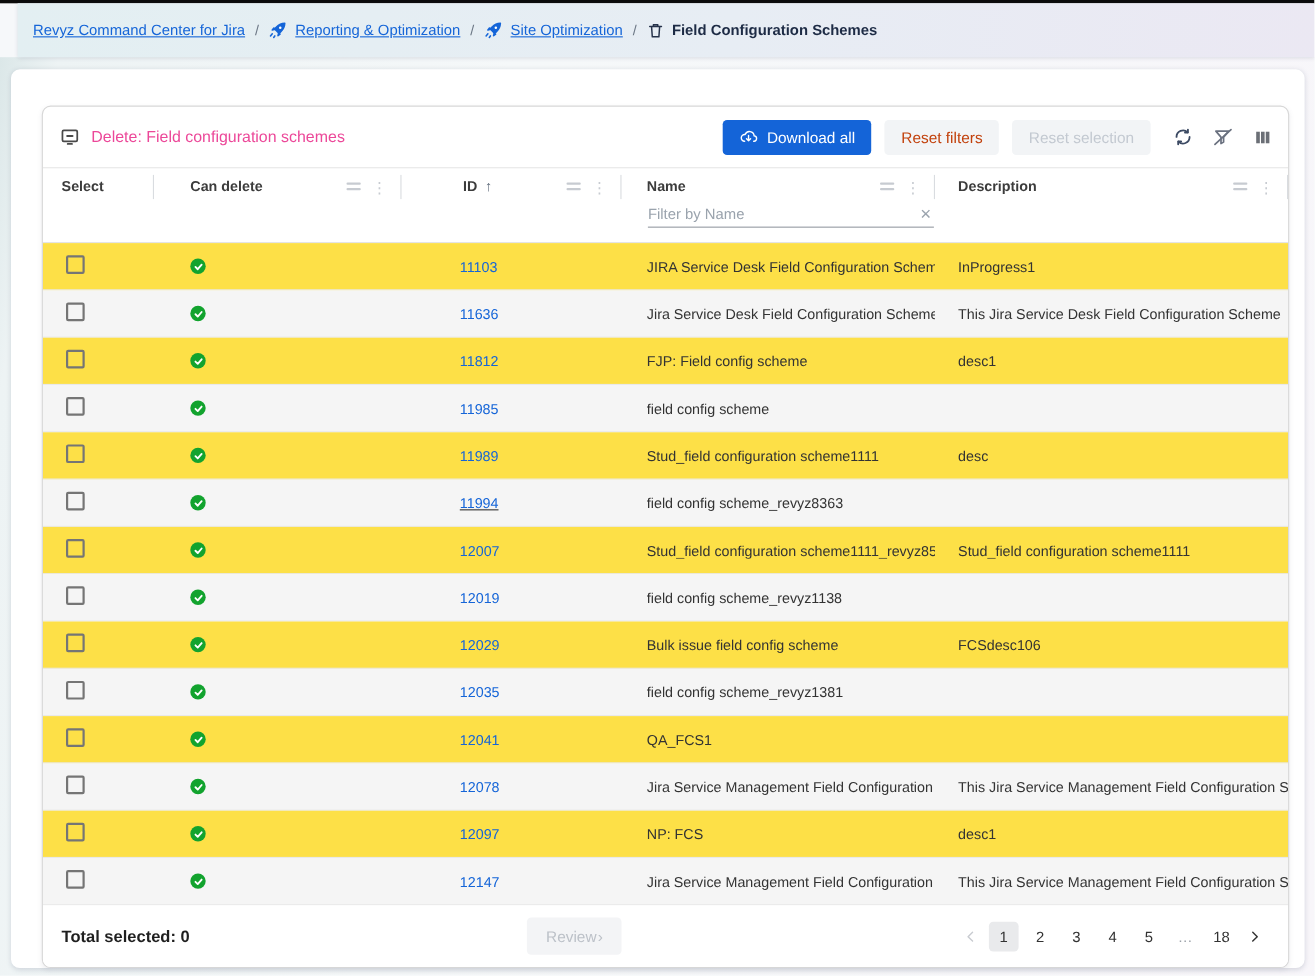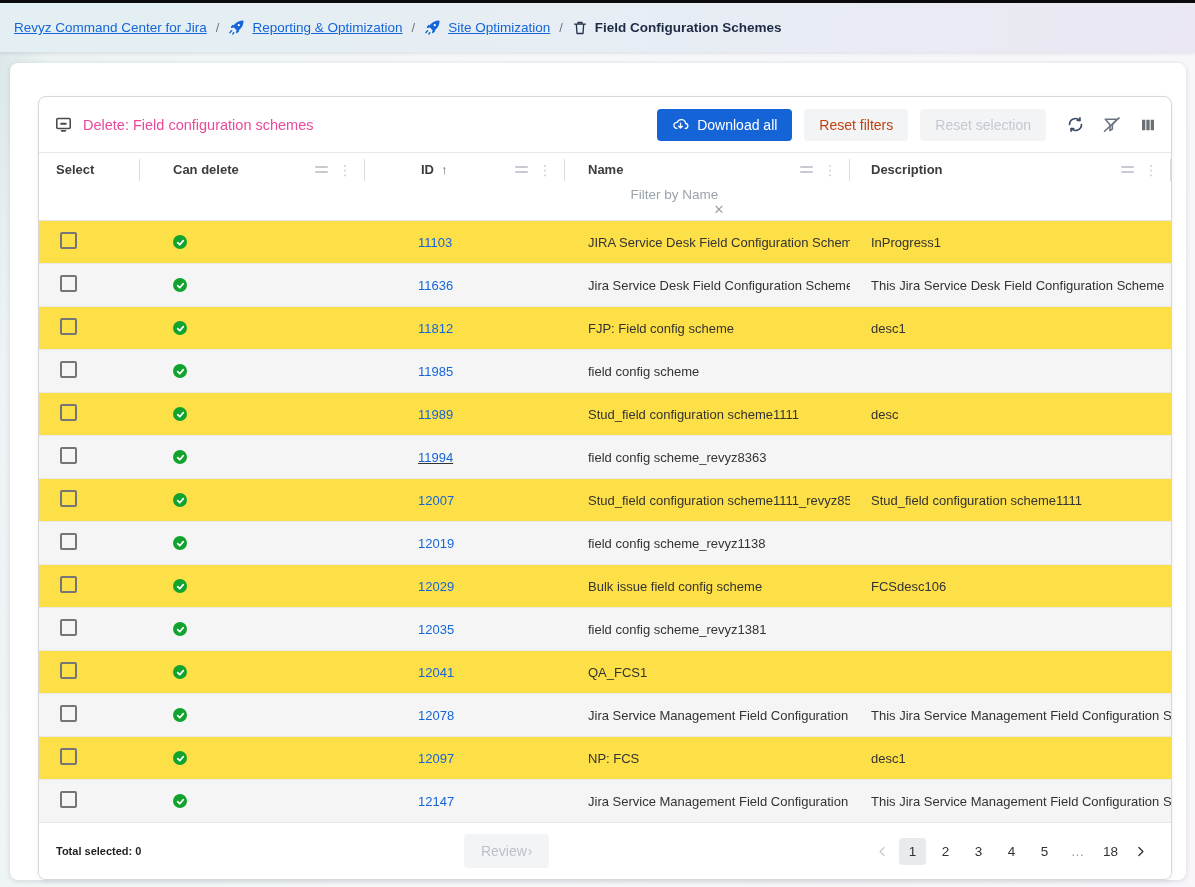--- a/index.html
+++ b/index.html
@@ -8,20 +8,21 @@
 
   
   .top-strip { height:3px; background:#0b0b0b; }
 
   
   .topbar {
     height:49px; display:flex; align-items:center; padding:0 14px;
     background:linear-gradient(95deg,#e3eff2 0%,#e7edf4 55%,#ebe8f3 100%);
     box-shadow:0 1px 4px rgba(60,70,100,.16); position:relative; z-index:2;
     font-size:13.5px;
+    margin-left:16px;
   }
   .crumb { display:flex; align-items:center; gap:7px; }
   .crumb a { color:#1565d8; text-decoration:underline; }
   .crumb-sep { color:#6b7684; margin:0 9px; font-size:13px; }
   .crumb-current { color:#1d2b45; font-weight:bold; display:flex; align-items:center; gap:7px; }
   .icon-svg { display:inline-block; vertical-align:middle; }
 
   
   .content {
     height:835px; padding:11px 9px 7px 10px;
@@ -62,42 +63,42 @@
   .c-description { width:310px; padding-left:21px; flex:1; }
   .hspacer { flex:1; }
   .flt-lines { display:inline-flex; flex-direction:column; gap:3px; margin-right:10px; cursor:pointer; }
   .flt-lines i { display:block; width:13px; height:2px; background:#c7cbd1; border-radius:1px; }
   .kebab { color:#c7cbd1; font-size:14px; letter-spacing:0; margin-right:12px; cursor:pointer; font-weight:normal; }
   .sort-arrow { color:#5f6b7a; font-size:13px; margin-left:7px; font-weight:normal; }
 
   
   .frow { height:34px; display:flex; align-items:flex-start; }
   .fcell { height:100%; }
-  .name-filter { display:flex; align-items:center; width:260px; border-bottom:1px solid #949aa2; margin-top:1px; padding-bottom:4px;flex-direction:column; }
+  .name-filter { display:flex; align-items:center; width:260px; border-bottom:1px solid #949aa2; margin-top:1px; padding-bottom:4px; }
   .name-filter input { border:none; outline:none; flex:1; font-size:13.5px; color:#444; background:transparent; font-family:"Liberation Sans",sans-serif; }
   .name-filter input::placeholder { color:#9aa3ad; }
   .clear-x { color:#9aa3ad; font-size:13px; cursor:pointer; padding:0 2px; background:none; border:none; }
 
   
   .tbody { border-top:1px solid #e4e4e4; }
   .row { height:43px; display:flex; align-items:center; border-bottom:1px solid #e9e9e9; background:#fde047; font-size:13px; color:#333; }
   .row.striped { background:#f5f5f5; }
   .cb {
     appearance:none; -webkit-appearance:none; width:17px; height:17px;
     border:2px solid #757575; border-radius:2px; background:transparent; cursor:pointer; margin:0;
   }
   .check-circle { width:14px; height:14px; border-radius:50%; background:#12a32e; display:inline-flex; align-items:center; justify-content:center; }
   .check-circle svg { display:block; }
   .id-link { color:#1565d8; text-decoration:none; cursor:pointer; }
   .cell-text { white-space:nowrap; overflow:hidden; display:block; }
   .cell.c-name, .cell.c-description { overflow:hidden; white-space:nowrap; }
 
   
   .gfooter { height:56px; display:flex; align-items:center; padding:0 20px 0 17px; background:#fff; }
-  .total { font-size:11px; font-weight:bold; color:#1f1f1f; }
+  .total { font-size:15px; font-weight:bold; color:#1f1f1f; }
   .footer-mid { flex:1; display:flex; justify-content:center; }
   .review-btn { background:#f3f4f6; border:none; border-radius:4px; height:34px; padding:0 17px; font-size:14px; color:#bcc1c8; display:flex; align-items:center; gap:1px; cursor:default; font-family:"Liberation Sans",sans-serif; }
   .pager { display:flex; align-items:center; gap:6px; }
   .page-btn { min-width:27px; height:27px; border:none; background:transparent; font-size:13.5px; color:#333; border-radius:4px; cursor:pointer; font-family:"Liberation Sans",sans-serif; }
   .page-btn.current { background:#e9eaec; }
   .page-btn.ellipsis { color:#9aa0a8; cursor:default; }
   .pg-nav { background:none; border:none; cursor:pointer; display:flex; align-items:center; padding:0 4px; }
 </style>
 </head>
 <body>

